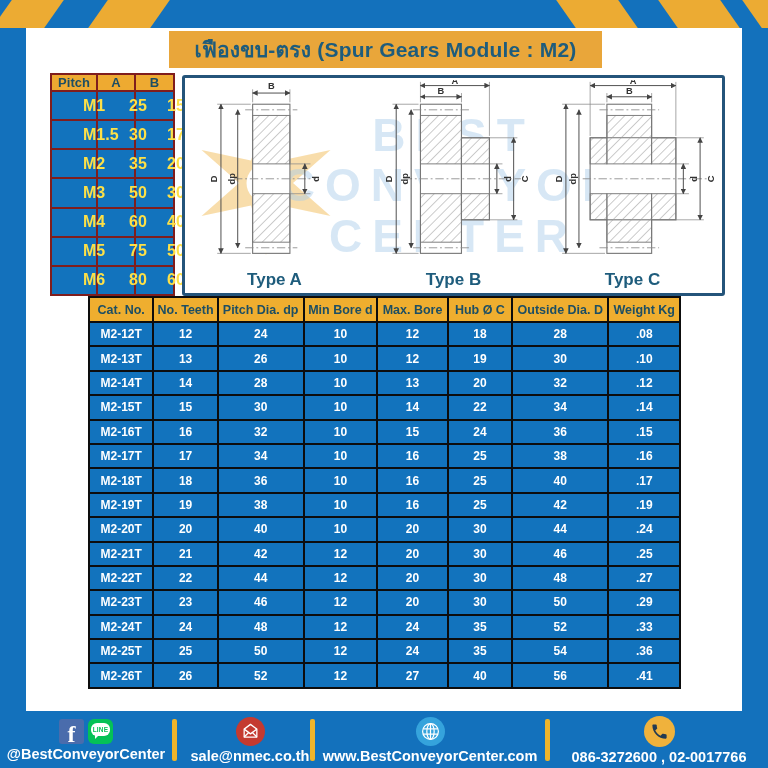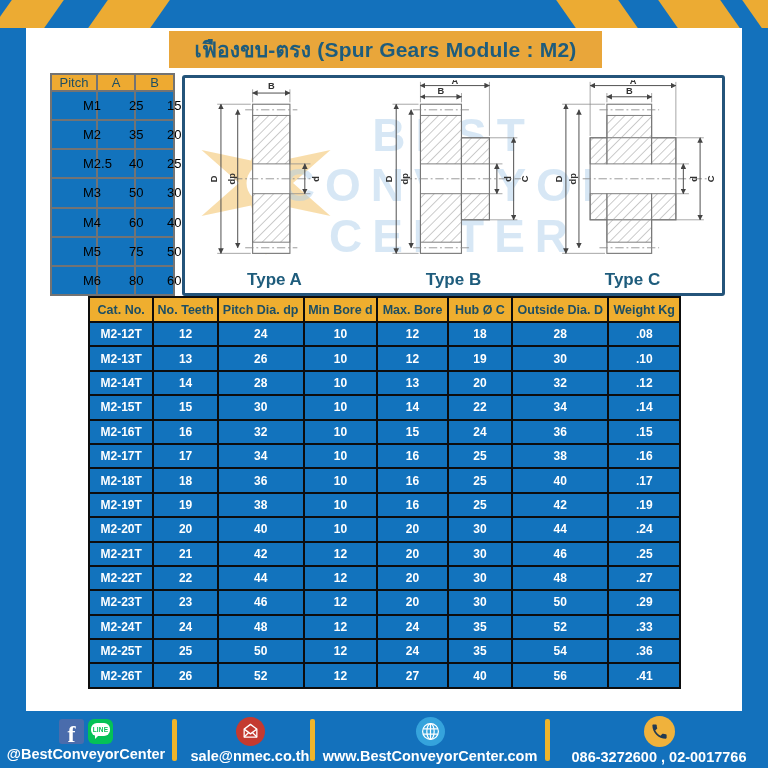--- a/index.html
+++ b/index.html
@@ -15,23 +15,23 @@
   .stripe.r { transform:skewX(35deg); }
 
   
   .title-bar { position:absolute; top:31px; left:169px; width:433px; height:37px; background:#e9a63a;
     display:flex; align-items:center; justify-content:center; z-index:5; }
   .title-bar span { color:#1e5c7c; font-size:21px; font-weight:bold; letter-spacing:0.2px; white-space:nowrap; }
 
   
   table { border-collapse:collapse; table-layout:fixed; }
   .pitch-table { position:absolute; left:50px; top:73px; width:123px; height:223px; z-index:5; }
-  .pitch-table th, .pitch-table td { border:2px solid #737373; text-align:center; font-weight:normal; }
+  .pitch-table th, .pitch-table td { border:2px solid #7f1d1d; text-align:center; font-weight:bold; }
   .pitch-table th { background:#eeaa31; color:#1d4e63; font-size:13px; }
-  .pitch-table td { background:#1273bd; color:#000000; font-size:13px;padding-left:31px; }
+  .pitch-table td { background:#1273bd; color:#fde047; font-size:16px;padding-left:31px; }
 
   
   .draw-panel { position:absolute; left:182px; top:75px; width:543px; height:221px; background:#fff;
     border:3px solid #24547a; border-radius:3px; overflow:hidden; z-index:5; }
   .watermark { position:absolute; inset:0; display:flex; flex-direction:column; align-items:center; justify-content:center;
     pointer-events:none; z-index:0; }
   .watermark div { font-size:46px; font-weight:bold; letter-spacing:10px; color:#a8cce9; opacity:0.45; line-height:1.1; }
   .wm-gear { position:absolute; left:6px; top:30px; opacity:0.5; z-index:0; }
   .draw-row { position:relative; z-index:1; display:flex; justify-content:space-around; align-items:flex-start; padding-top:2px; }
   .gear-fig { display:flex; flex-direction:column; align-items:center; }
@@ -97,28 +97,28 @@
         <th>B</th>
       </tr>
     </thead>
   <tbody>
       <tr>
         <td>M1</td>
         <td>25</td>
         <td>15</td>
       </tr>
       <tr>
+        <td>M1.5</td>
+        <td>30</td>
+        <td>17</td>
+      </tr>
+      <tr>
         <td>M2</td>
         <td>35</td>
         <td>20</td>
-      </tr>
-      <tr>
-        <td>M2.5</td>
-        <td>40</td>
-        <td>25</td>
       </tr>
       <tr>
         <td>M3</td>
         <td>50</td>
         <td>30</td>
       </tr>
       <tr>
         <td>M4</td>
         <td>60</td>
         <td>40</td>

